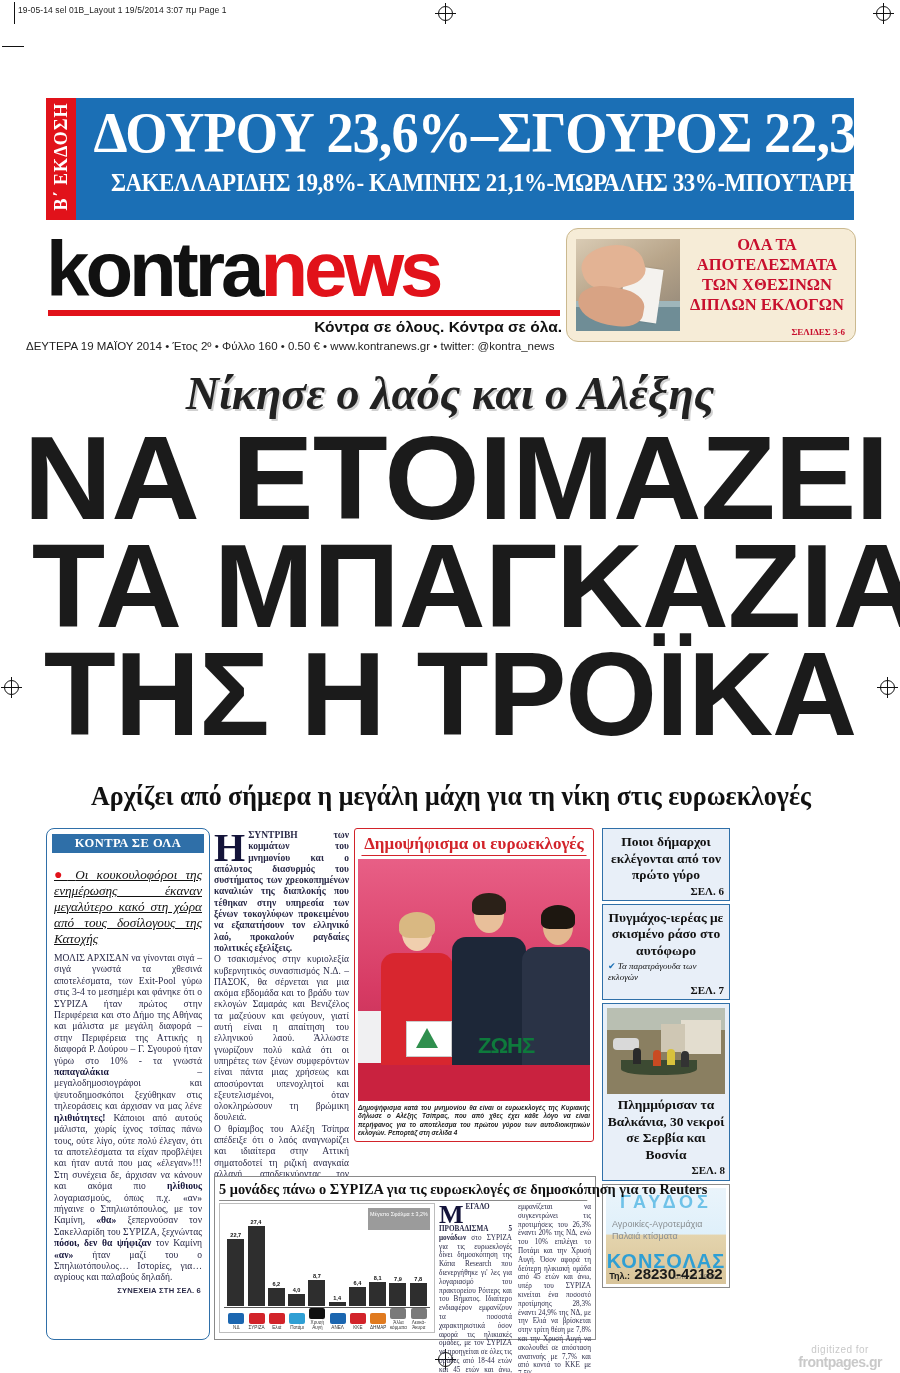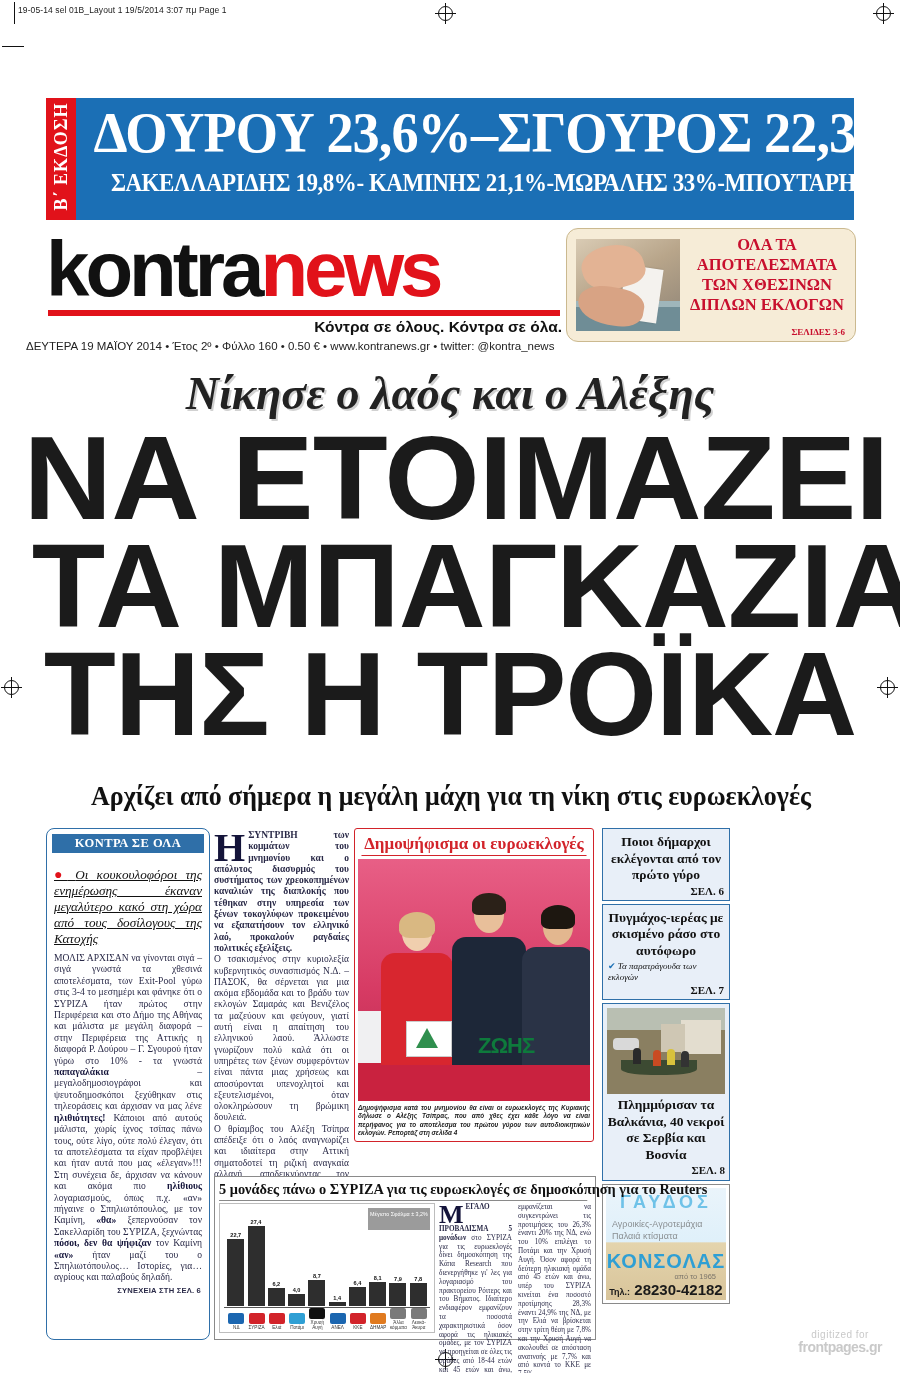--- a/index.html
+++ b/index.html
@@ -145,21 +145,21 @@
   .sphoto .sky{position:absolute;left:0;top:0;width:100%;height:22px;background:#b9bfb2;}
   .sphoto .water{position:absolute;left:0;top:22px;width:100%;height:64px;background:#8a7f61;}
   .sphoto .bld{position:absolute;right:4px;top:12px;width:40px;height:34px;background:#e3ddcf;}
   .sphoto .bld2{position:absolute;right:40px;top:16px;width:24px;height:28px;background:#cfc7b4;}
   .sphoto .boat{position:absolute;left:14px;top:52px;width:76px;height:15px;background:#3c4a32;border-radius:0 0 40% 40%;}
   .sphoto .fig{position:absolute;width:8px;height:16px;border-radius:4px 4px 0 0;}
   .sphoto .car{position:absolute;left:6px;top:30px;width:26px;height:12px;background:#d9d9d9;border-radius:4px;}
 
   
   .adbox{border:1px solid #8a8a8a;padding:3px;background:#fff;}
-  .ad{position:relative;width:100%;height:112px;background:linear-gradient(180deg,#eaf4fb 0%,#dff0fa 48%,#e4d4ad 49%,#d8c49a 100%);overflow:hidden;text-decoration:underline;}
+  .ad{position:relative;width:100%;height:96px;background:linear-gradient(180deg,#eaf4fb 0%,#dff0fa 48%,#e4d4ad 49%,#d8c49a 100%);overflow:hidden;text-decoration:underline;}
   .ad .t1{position:absolute;left:0;top:4px;width:100%;text-align:center;font-family:"Liberation Sans",sans-serif;
     font-weight:bold;font-size:18px;letter-spacing:4px;color:#6fc2e8;}
   .ad .t2{position:absolute;left:6px;top:30px;width:100%;font-family:"Liberation Sans",sans-serif;
     font-size:9px;line-height:12px;color:#8a8f92;}
   .ad .t3{position:absolute;left:0;top:62px;width:100%;text-align:center;font-family:"Liberation Sans",sans-serif;
     font-weight:bold;font-size:20px;letter-spacing:1px;color:#2f9fd4;}
   .ad .t4{position:absolute;right:10px;top:84px;font-family:"Liberation Sans",sans-serif;font-size:7.5px;color:#7b756a;}
   .ad .t5{position:absolute;left:0;bottom:2px;width:100%;text-align:center;font-family:"Liberation Sans",sans-serif;
     font-weight:bold;font-size:15px;color:#1a1a1a;}
   .ad .t5 small{font-size:9px;font-weight:bold;}
@@ -181,21 +181,21 @@
   .plogo{position:absolute;bottom:0;width:24px;text-align:center;font-family:"Liberation Sans",sans-serif;
     font-size:4.6px;line-height:5.2px;color:#333;}
   .plogo .mark{display:block;width:16px;height:11px;margin:0 auto 1px auto;border-radius:2px;}
   .pollText{position:absolute;left:220px;top:0;right:0;bottom:0;display:flex;gap:6px;}
   .pollText .tcol{flex:1;font-family:"Liberation Serif",serif;font-size:7.2px;line-height:8.8px;
     text-align:justify;color:#2a2a48;}
   .pollText .tcol .dropcap{float:left;font-weight:bold;font-size:26px;line-height:20px;margin:2px 2px 0 0;color:#14143a;}
   .pollText b{font-weight:bold;}
 
   
-  .wm{position:absolute;right:18px;bottom:19px;text-align:center;color:#c9c9c9;
+  .wm{position:absolute;right:18px;bottom:4px;text-align:center;color:#c9c9c9;
     font-family:"Liberation Sans",sans-serif;line-height:1;}
   .wm .w1{font-size:10px;letter-spacing:.5px;}
   .wm .w2{font-size:14px;font-weight:bold;letter-spacing:-.5px;}
 </style>
 </head>
 <body>
 
 <div class="page">
 
   <div class="slug">19-05-14 sel 01B_Layout 1  19/5/2014  3:07 πμ  Page 1</div>
@@ -309,21 +309,21 @@
           <div class="water"></div>
           <div class="bld"></div>
           <div class="bld2"></div>
           <div class="car"></div>
           <div class="boat"></div>
           <div class="fig" style="left:26px;top:40px;background:#2a2a2a;"></div>
           <div class="fig" style="left:46px;top:42px;background:#c94a22;"></div>
           <div class="fig" style="left:60px;top:41px;background:#d8c23c;"></div>
           <div class="fig" style="left:74px;top:43px;background:#333;"></div>
         </div>
-        <h3>Πλημμύρισαν τα Βαλκάνια, 40 νεκροί σε Σερβία και Βοσνία</h3>
+        <h3>Πλημμύρισαν τα Βαλκάνια, 30 νεκροί σε Σερβία και Βοσνία</h3>
         <div class="pg">ΣΕΛ. 8</div>
       </div>
       <div class="adbox">
         <div class="ad">
           <div class="t1">ΓΑΥΔΟΣ</div>
           <div class="t2"><span>Αγροικίες-Αγροτεμάχια</span><br><span>Παλαιά κτίσματα</span></div>
           <div class="t3">ΚΟΝΣΟΛΑΣ</div>
           <div class="t4">από το 1965</div>
           <div class="t5"><small>Τηλ.:</small> <span>28230-42182</span></div>
         </div>

